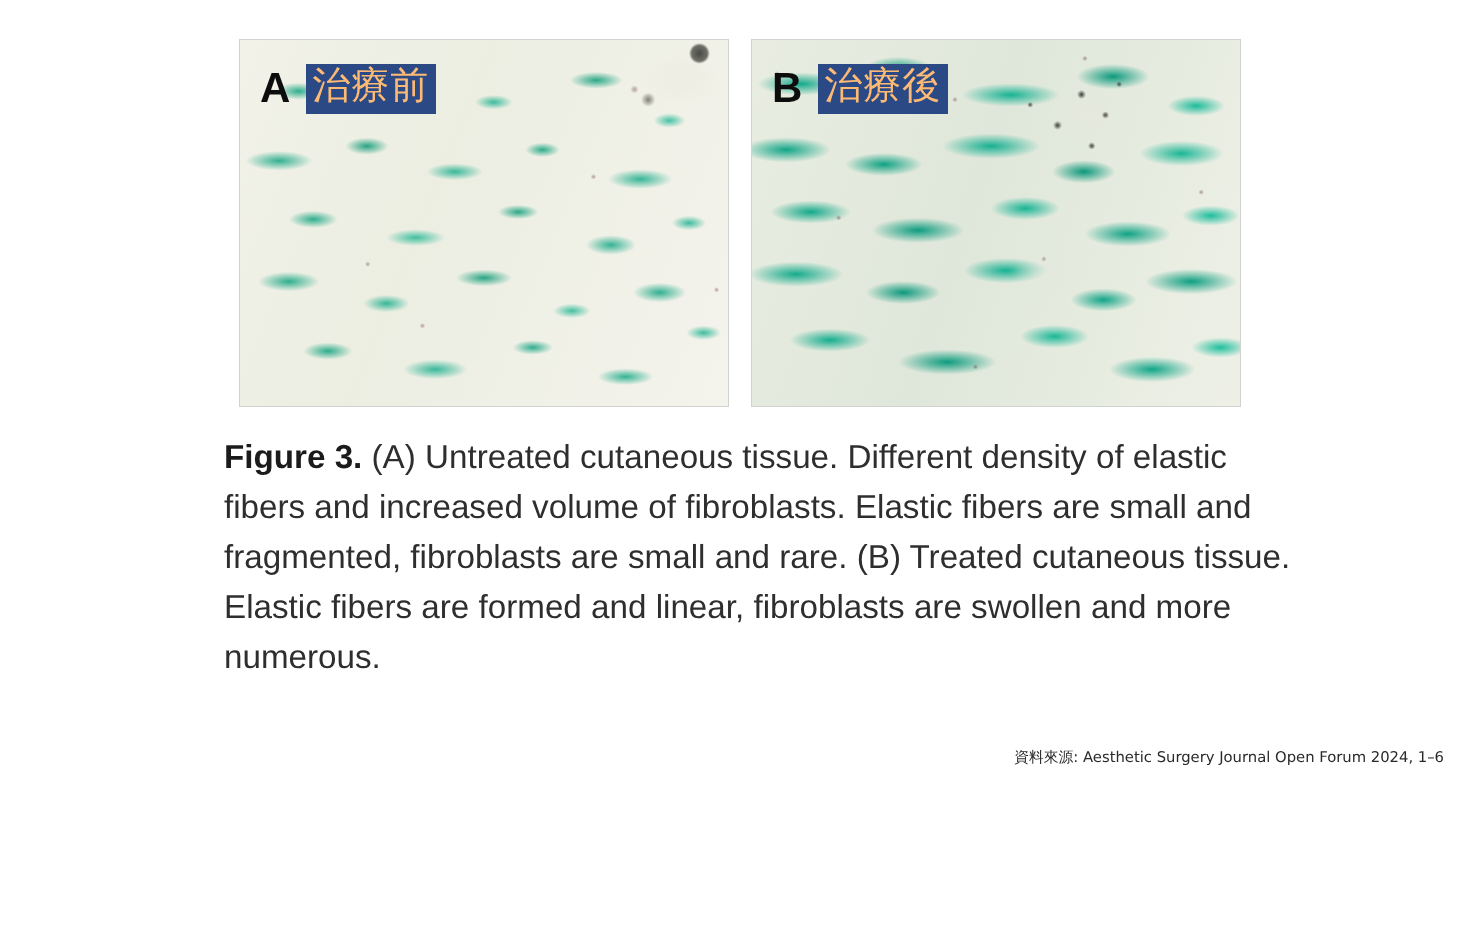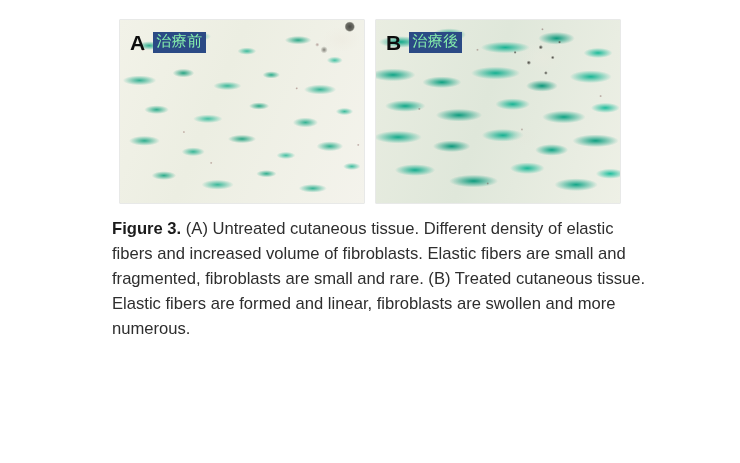--- a/index.html
+++ b/index.html
@@ -173,26 +173,26 @@
   }
   .panel-letter {
     font-family: "Liberation Sans", "DejaVu Sans", sans-serif;
     font-weight: 700;
     font-size: 21px;
     line-height: 1;
     color: #0d0d0d;
   }
   .panel-cn {
     background: #2b4a85;
-    color: #86efac;
-    font-size: 15px;
+    color: #fdba74;
+    font-size: 19px;
     line-height: 1.18;
     padding: 1px 3px 2px 3px;
     letter-spacing: 0.5px;
-    font-family: Liberation Serif, serif;
+    font-family: Liberation Mono, monospace;
     white-space: nowrap;
   }
 
   
   .caption {
     position: absolute;
     left: 112px;
     top: 216px;
     width: 534px;
     font-size: 16.6px;
@@ -257,14 +257,15 @@
     </div>
 
   </div>
 
   <div class="caption">
     <b>Figure 3.</b>
     <span>(A) Untreated cutaneous tissue. Different density of elastic fibers and increased volume of fibroblasts. Elastic fibers are small and fragmented, fibroblasts are small and rare. (B) Treated cutaneous tissue. Elastic fibers are formed and linear, fibroblasts are swollen and more numerous.</span>
   </div>
 
 
+  <div class="source">資料來源: Aesthetic Surgery Journal Open Forum 2024, 1–6</div>
 
 </div>
 
 </body></html>

